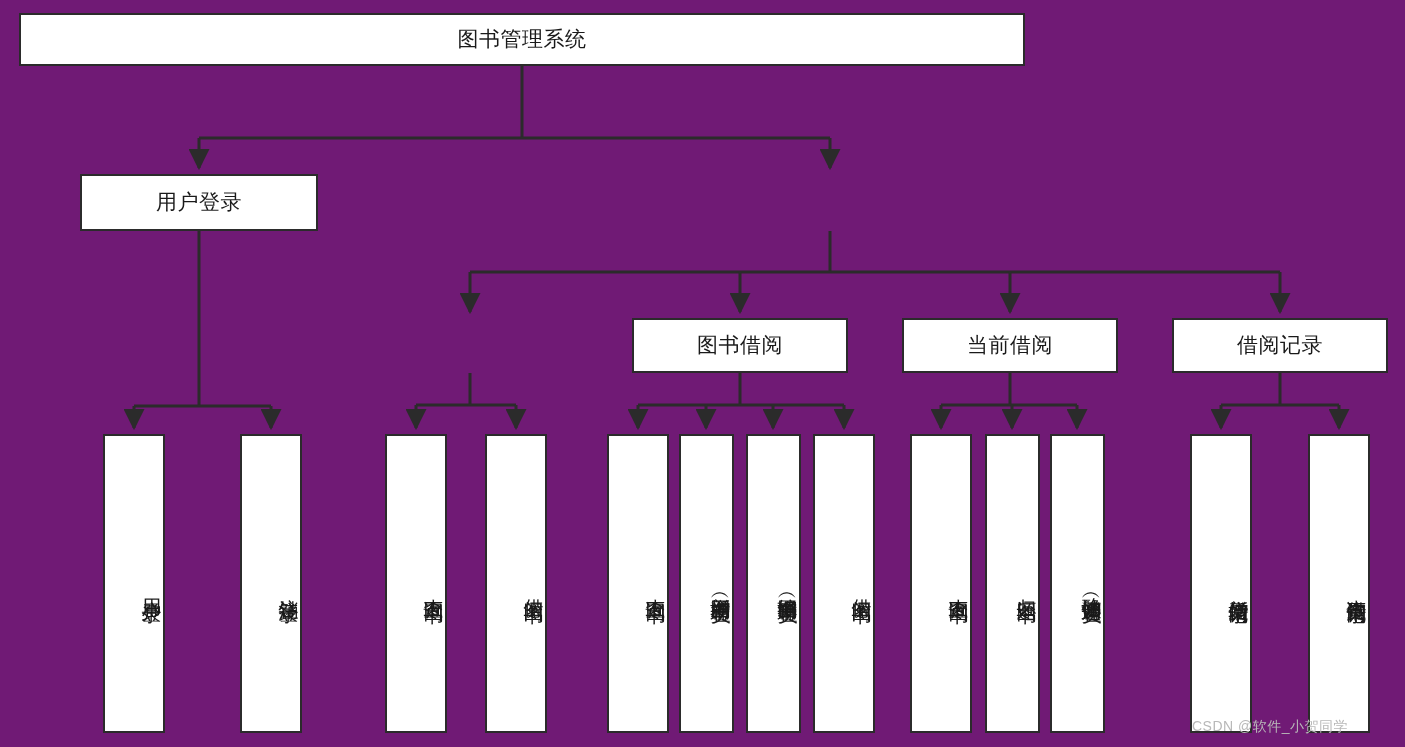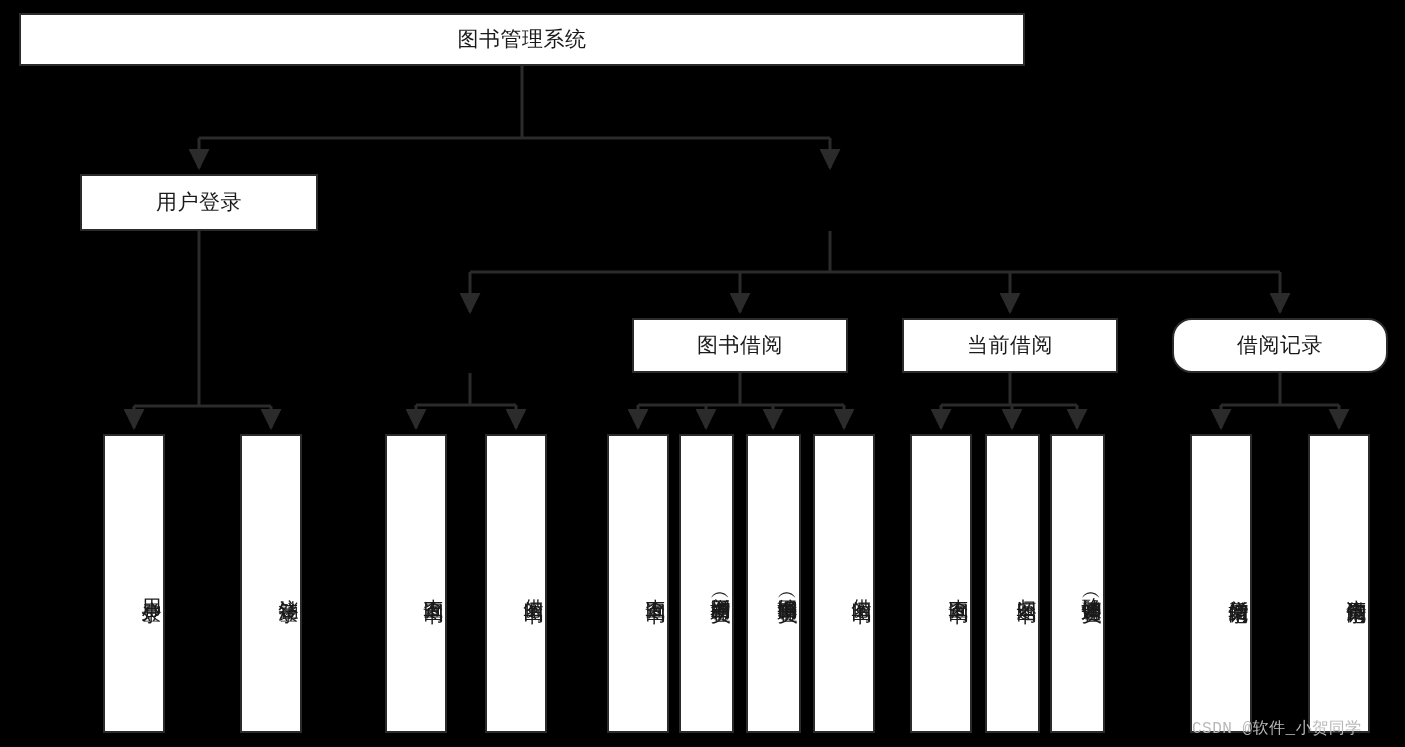--- a/index.html
+++ b/index.html
@@ -8,21 +8,21 @@
     padding: 0;
     background: #ffffff;
   }
   body {
     font-family: "Liberation Sans", "DejaVu Sans", sans-serif;
   }
   #canvas {
     position: relative;
     width: 1405px;
     height: 747px;
-    background: #000000;
+    background: #701a75;
     overflow: hidden;
   }
   #wires {
     position: absolute;
     left: 0;
     top: 0;
     width: 1405px;
     height: 747px;
     pointer-events: none;
   }
@@ -50,26 +50,25 @@
     padding-top: 6px;
     align-items: flex-start;
     justify-content: center;
     letter-spacing: 2px;
   }
   .node.vert.tall {
     letter-spacing: 1px;
   }
   .watermark {
     position: absolute;
-    font-size: 16px;
+    font-size: 14px;
     color: #b8b8b8;
     white-space: nowrap;
     letter-spacing: 0.5px;
     user-select: none;
-    font-family: Liberation Mono, monospace;
   }
 </style>
 </head>
 <body>
 
 <div id="canvas">
 
   <svg id="wires" viewBox="0 0 1405 747" xmlns="http://www.w3.org/2000/svg">
     <defs>
       <marker id="arrow" viewBox="0 0 10 10" refX="9" refY="5" markerWidth="7" markerHeight="7" orient="auto-start-reverse">
@@ -119,21 +118,21 @@
       <path d="M 1339 405 L 1339 428" marker-end="url(#arrow)"></path>
     </g>
   </svg>
 
   <div class="node horiz" style="left: 19px; top: 13px; width: 1006px; height: 53px;">图书管理系统</div>
 
   <div class="node horiz" style="left: 80px; top: 174px; width: 238px; height: 57px;">用户登录</div>
 
   <div class="node horiz" style="left: 902px; top: 318px; width: 216px; height: 55px;">当前借阅</div>
   <div class="node horiz" style="left: 632px; top: 318px; width: 216px; height: 55px;">图书借阅</div>
-  <div class="node horiz" style="left: 1172px; top: 318px; width: 216px; height: 55px; border-radius: 20px;">借阅记录</div>
+  <div class="node horiz" style="left: 1172px; top: 318px; width: 216px; height: 55px;">借阅记录</div>
 
   <div class="node vert" style="left: 103px; top: 434px; width: 62px; height: 299px;">用户登录</div>
   <div class="node vert" style="left: 240px; top: 434px; width: 62px; height: 299px;">注销登录</div>
   <div class="node vert" style="left: 385px; top: 434px; width: 62px; height: 299px;">查询图书</div>
   <div class="node vert" style="left: 485px; top: 434px; width: 62px; height: 299px;">借阅图书</div>
   <div class="node vert" style="left: 607px; top: 434px; width: 62px; height: 299px;">查询图书</div>
   <div class="node vert tall" style="left: 679px; top: 434px; width: 55px; height: 299px;">新增图书（管理员）</div>
   <div class="node vert tall" style="left: 746px; top: 434px; width: 55px; height: 299px;">编辑图书（管理员）</div>
   <div class="node vert" style="left: 813px; top: 434px; width: 62px; height: 299px;">借阅图书</div>
   <div class="node vert" style="left: 910px; top: 434px; width: 62px; height: 299px;">查询图书</div>

